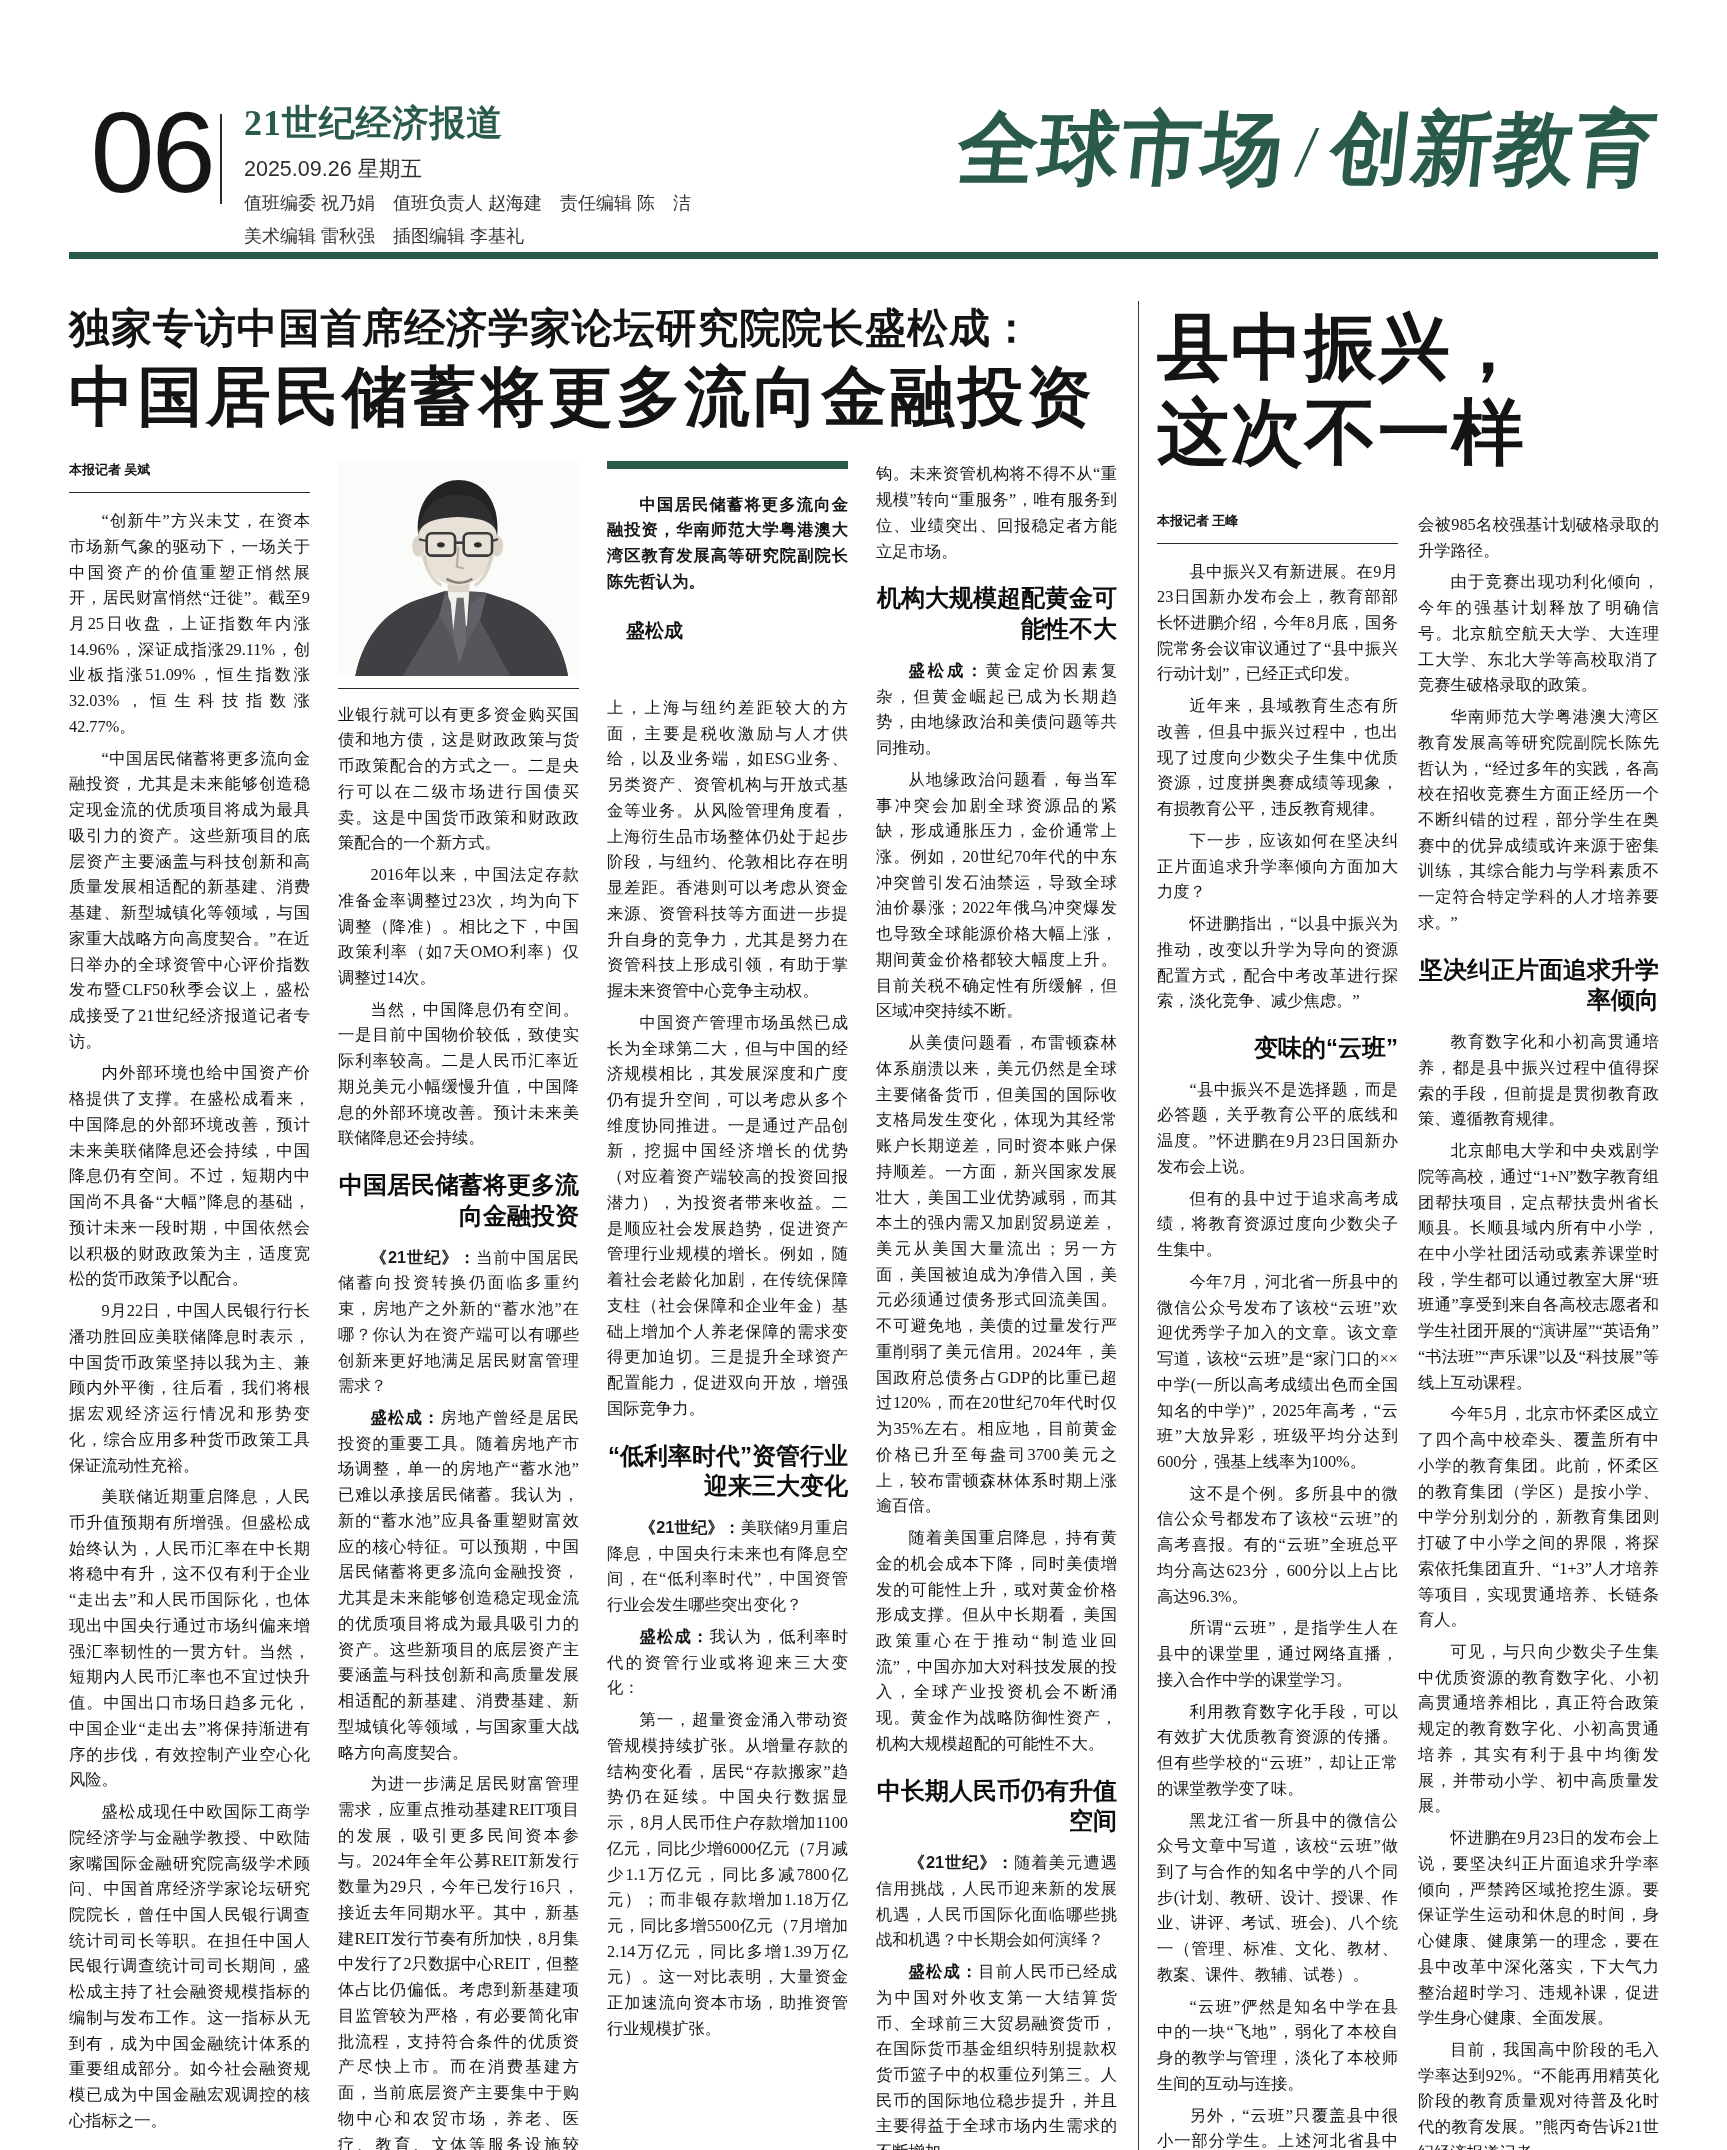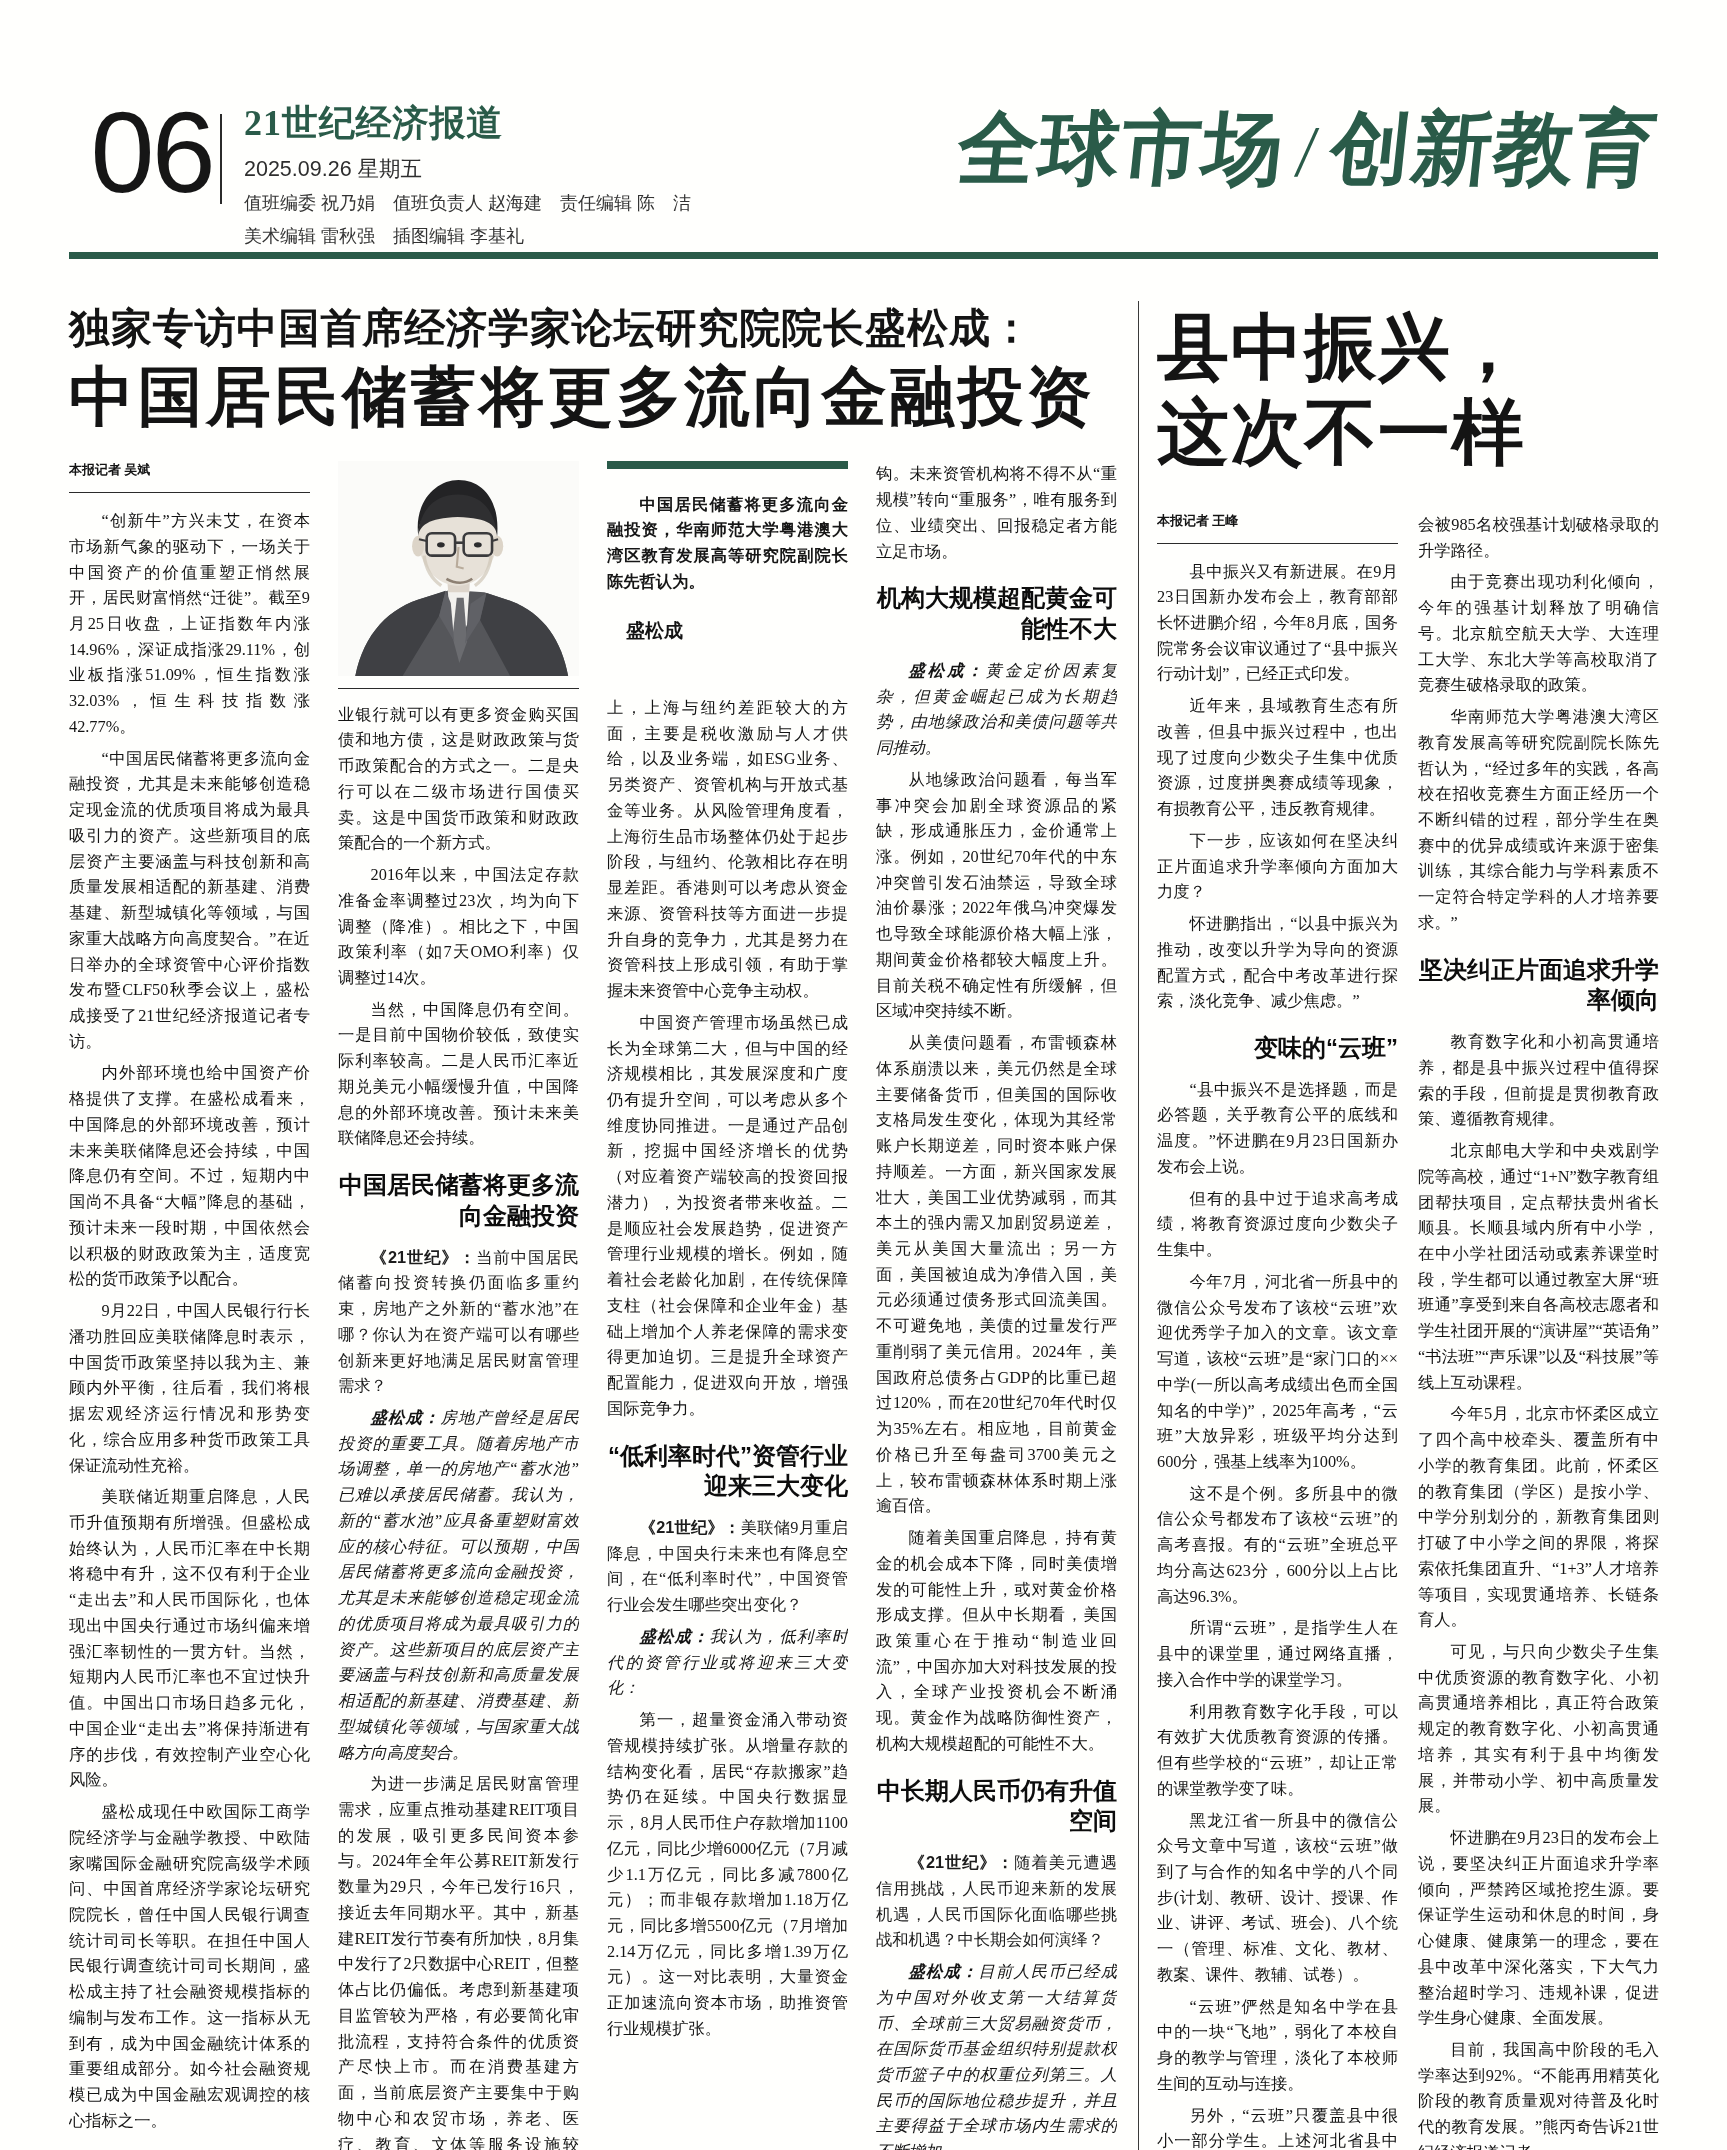--- a/index.html
+++ b/index.html
@@ -22,21 +22,21 @@
   .green-rule{position:absolute;left:69px;right:69px;top:252px;height:6.5px;background:#2a5b49;}
 
   
   .cols{display:flex;overflow:hidden;}
   .col{flex:0 0 241px;overflow:hidden;}
   .col p{margin:0 0 6px 0;font-size:16.3px;line-height:1.58;text-align:justify;text-justify:inter-ideograph;}
   .col p.p{text-indent:2em;}
   .col p.pc{text-indent:0;}
   .col p.q{text-indent:2em;color:#1c1c1c;}
   .col p.q b, .col p.a b{font-family:"Liberation Sans","DejaVu Sans",sans-serif;font-weight:700;}
-  .col p.a{text-indent:2em;font-style:italic;}
+  .col p.a{text-indent:2em;}
   .col p.sub{font-family:"Liberation Sans","DejaVu Sans",sans-serif;font-weight:700;font-size:24px;
              line-height:1.28;text-align:right;text-indent:0;margin:19px 0 13px 0;color:#0d0d0d;}
   .byline{font-size:13px;font-weight:700;border-bottom:1.3px solid #2b2b2b;
           padding-bottom:13px;margin-bottom:14.6px;}
 
   
   .main-article{position:absolute;left:69px;top:306px;width:1050px;}
   .kicker{margin:0;font-size:41px;font-weight:700;line-height:1.1;letter-spacing:0.9px;white-space:nowrap;}
   .headline{margin:11.2px 0 0 0;font-size:65px;font-weight:700;line-height:1.08;letter-spacing:3.4px;white-space:nowrap;}
   .main-article .cols{margin-top:29px;gap:28px;height:2215px;}

